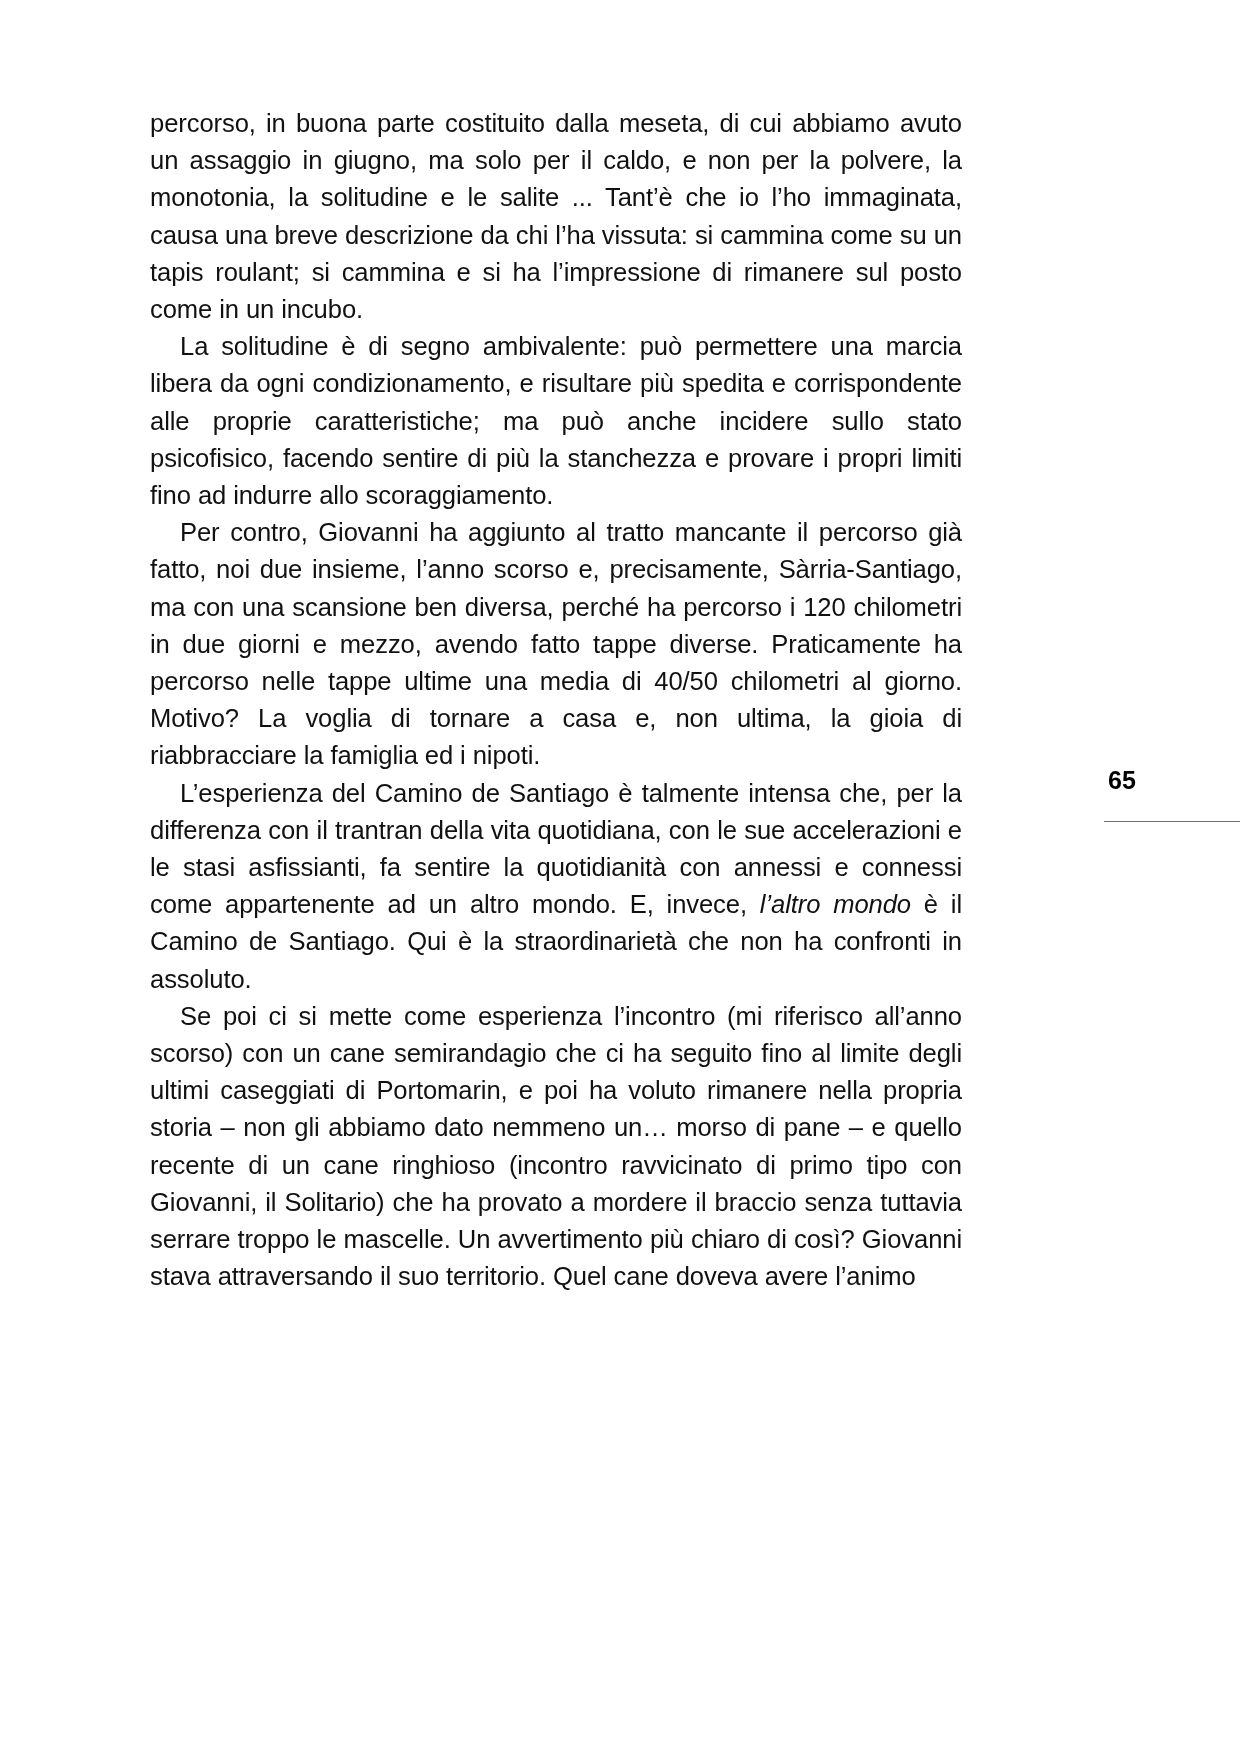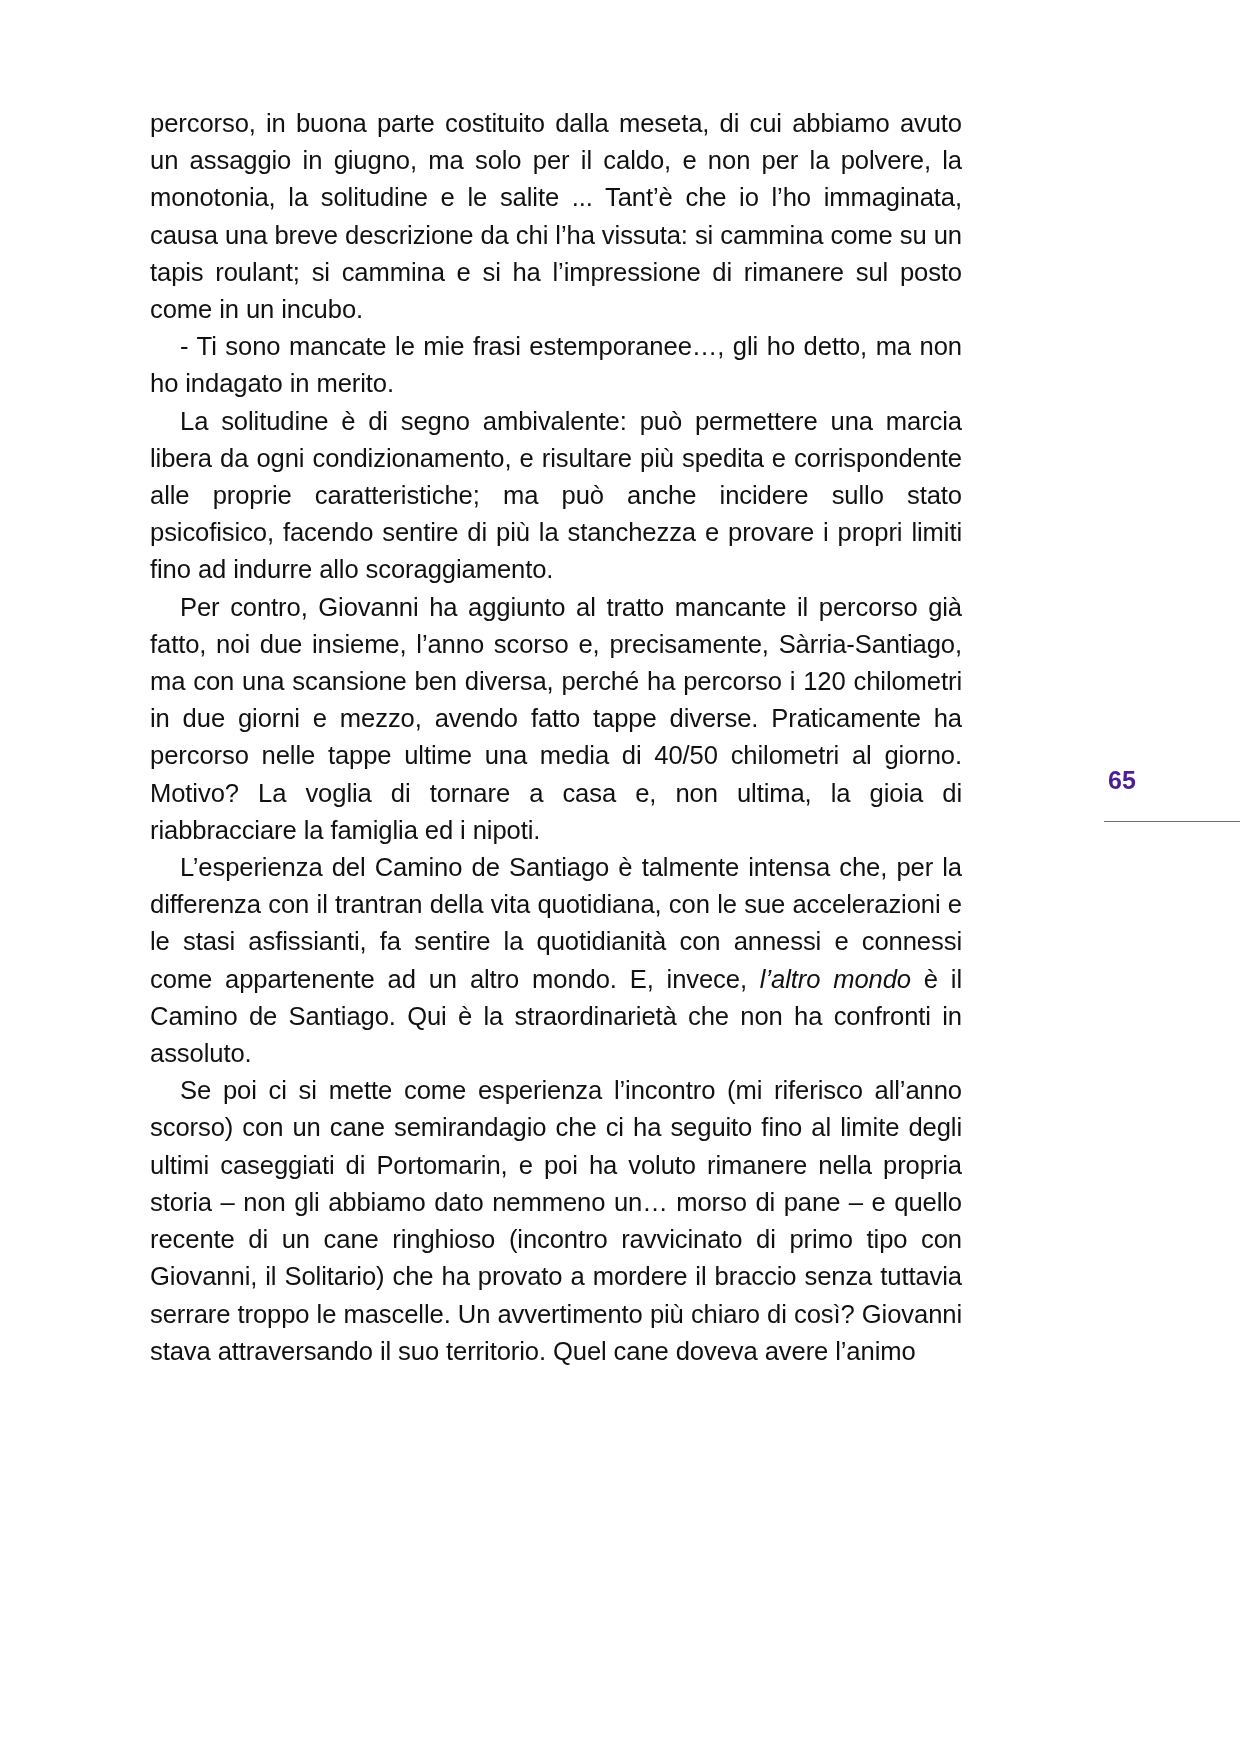--- a/index.html
+++ b/index.html
@@ -51,40 +51,39 @@
   }
 
   
   .folio {
     position: absolute;
     left: 1108px;
     top: 766px;
     font-family: "Liberation Sans", "DejaVu Sans", sans-serif;
     font-size: 25px;
     font-weight: bold;
-    color: #4c1d95;
+    color: #000000;
     letter-spacing: 0px;
   }
   .folio-rule {
     position: absolute;
     left: 1104px;
     top: 821px;
     width: 140px;
     height: 0;
     border-top: 1.6px solid #6f6f6f;
   }
 </style>
 </head>
 <body>
 
 <div class="page">
 
   <div class="textcol">
     <p class="noindent">percorso, in buona parte costituito dalla meseta, di cui abbiamo avuto un assaggio in giugno, ma solo per il caldo, e non per la polvere, la monotonia, la solitudine e le salite ... Tant’è che io l’ho immaginata, causa una breve descrizione da chi l’ha vissuta: si cammina come su un tapis roulant; si cammina e si ha l’impressione di rimanere sul posto come in un incubo.</p>
-    <p class="indent">- Ti sono mancate le mie frasi estemporanee…, gli ho detto, ma non ho indagato in merito.</p>
     <p class="indent">La solitudine è di segno ambivalente: può permettere una marcia libera da ogni condizionamento, e risultare più spedita e corrispondente alle proprie caratteristiche; ma può anche incidere sullo stato psicofisico, facendo sentire di più la stanchezza e provare i propri limiti fino ad indurre allo scoraggiamento.</p>
     <p class="indent">Per contro, Giovanni ha aggiunto al tratto mancante il percorso già fatto, noi due insieme, l’anno scorso e, precisamente, Sàrria-Santiago, ma con una scansione ben diversa, perché ha percorso i 120 chilometri in due giorni e mezzo, avendo fatto tappe diverse. Praticamente ha percorso nelle tappe ultime una media di 40/50 chilometri al giorno. Motivo? La voglia di tornare a casa e, non ultima, la gioia di riabbracciare la famiglia ed i nipoti.</p>
     <p class="indent"><span>L’esperienza del Camino de Santiago è talmente intensa che, per la differenza con il trantran della vita quotidiana, con le sue accelerazioni e le stasi asfissianti, fa sentire la quotidianità con annessi e connessi come appartenente ad un altro mondo. E, invece, </span><i>l’altro mondo</i><span> è il Camino de Santiago. Qui è la straordinarietà che non ha confronti in assoluto.</span></p>
     <p class="indent">Se poi ci si mette come esperienza l’incontro (mi riferisco all’anno scorso) con un cane semirandagio che ci ha seguito fino al limite degli ultimi caseggiati di Portomarin, e poi ha voluto rimanere nella propria storia – non gli abbiamo dato nemmeno un… morso di pane – e quello recente di un cane ringhioso (incontro ravvicinato di primo tipo con Giovanni, il Solitario) che ha provato a mordere il braccio senza tuttavia serrare troppo le mascelle. Un avvertimento più chiaro di così? Giovanni stava attraversando il suo territorio. Quel cane doveva avere l’animo</p>
   </div>
 
   <div class="folio">65</div>
   <div class="folio-rule"></div>
 
 </div>

